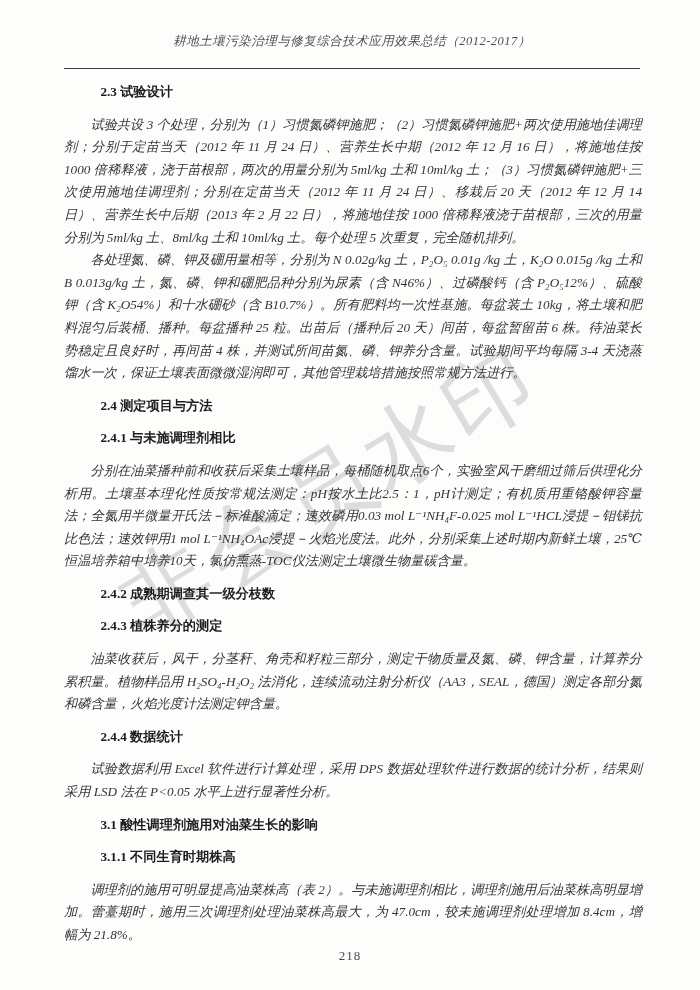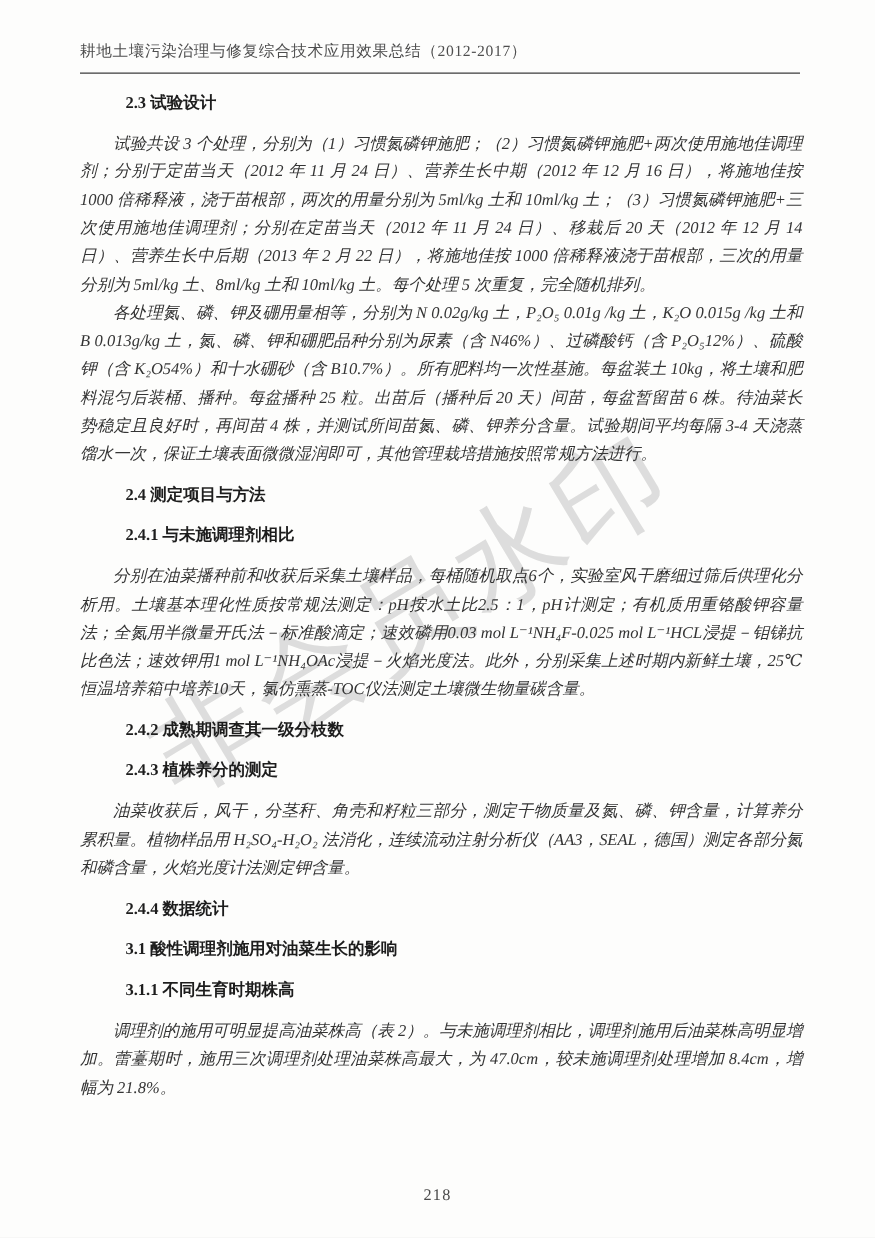--- a/index.html
+++ b/index.html
@@ -29,23 +29,24 @@
     transform-origin: 0 50%;
     z-index: 0;
     pointer-events: none;
     font-family: "Liberation Sans", "DejaVu Sans", sans-serif;
   }
   .header {
     position: relative;
     z-index: 1;
     margin: 0 60px 0 64px;
     padding-top: 33px;
-    padding-bottom: 8px;
+    padding-bottom: 18px;
     border-bottom: 1.6px solid #3c3c3c;
-    text-align: left;
+    text-align: center;
+    font-style: italic;
   }
   .header-title {
     font-size: 12.5px;
     color: #4e4e4e;
     letter-spacing: 0.5px;
   }
   .body-text {
     position: relative;
     z-index: 1;
     margin: 12px 58px 0 64px;
@@ -92,20 +93,21 @@
     <p class="blk-heading">2.3 试验设计</p>
     <p class="blk-para">试验共设 3 个处理，分别为（1）习惯氮磷钾施肥；（2）习惯氮磷钾施肥+两次使用施地佳调理剂；分别于定苗当天（2012 年 11 月 24 日）、营养生长中期（2012 年 12 月 16 日），将施地佳按 1000 倍稀释液，浇于苗根部，两次的用量分别为 5ml/kg 土和 10ml/kg 土；（3）习惯氮磷钾施肥+三次使用施地佳调理剂；分别在定苗当天（2012 年 11 月 24 日）、移栽后 20 天（2012 年 12 月 14 日）、营养生长中后期（2013 年 2 月 22 日），将施地佳按 1000 倍稀释液浇于苗根部，三次的用量分别为 5ml/kg 土、8ml/kg 土和 10ml/kg 土。每个处理 5 次重复，完全随机排列。</p>
     <p class="blk-para">各处理氮、磷、钾及硼用量相等，分别为 N 0.02g/kg 土，P₂O₅ 0.01g /kg 土，K₂O 0.015g /kg 土和 B 0.013g/kg 土，氮、磷、钾和硼肥品种分别为尿素（含 N46%）、过磷酸钙（含 P₂O₅12%）、硫酸钾（含 K₂O54%）和十水硼砂（含 B10.7%）。所有肥料均一次性基施。每盆装土 10kg，将土壤和肥料混匀后装桶、播种。每盆播种 25 粒。出苗后（播种后 20 天）间苗，每盆暂留苗 6 株。待油菜长势稳定且良好时，再间苗 4 株，并测试所间苗氮、磷、钾养分含量。试验期间平均每隔 3-4 天浇蒸馏水一次，保证土壤表面微微湿润即可，其他管理栽培措施按照常规方法进行。</p>
     <p class="blk-heading">2.4 测定项目与方法</p>
     <p class="blk-heading">2.4.1 与未施调理剂相比</p>
     <p class="blk-para">分别在油菜播种前和收获后采集土壤样品，每桶随机取点6个，实验室风干磨细过筛后供理化分析用。土壤基本理化性质按常规法测定：pH按水土比2.5：1，pH计测定；有机质用重铬酸钾容量法；全氮用半微量开氏法－标准酸滴定；速效磷用0.03 mol L⁻¹NH₄F-0.025 mol L⁻¹HCL浸提－钼锑抗比色法；速效钾用1 mol L⁻¹NH₄OAc浸提－火焰光度法。此外，分别采集上述时期内新鲜土壤，25℃恒温培养箱中培养10天，氯仿熏蒸-TOC仪法测定土壤微生物量碳含量。</p>
     <p class="blk-heading">2.4.2 成熟期调查其一级分枝数</p>
     <p class="blk-heading">2.4.3 植株养分的测定</p>
     <p class="blk-para">油菜收获后，风干，分茎秆、角壳和籽粒三部分，测定干物质量及氮、磷、钾含量，计算养分累积量。植物样品用 H₂SO₄-H₂O₂ 法消化，连续流动注射分析仪（AA3，SEAL，德国）测定各部分氮和磷含量，火焰光度计法测定钾含量。</p>
     <p class="blk-heading">2.4.4 数据统计</p>
+    <p class="blk-para">试验数据利用 Excel 软件进行计算处理，采用 DPS 数据处理软件进行数据的统计分析，结果则采用 LSD 法在 P&lt;0.05 水平上进行显著性分析。</p>
     <p class="blk-heading">3.1 酸性调理剂施用对油菜生长的影响</p>
     <p class="blk-heading">3.1.1 不同生育时期株高</p>
     <p class="blk-para">调理剂的施用可明显提高油菜株高（表 2）。与未施调理剂相比，调理剂施用后油菜株高明显增加。蕾薹期时，施用三次调理剂处理油菜株高最大，为 47.0cm，较未施调理剂处理增加 8.4cm，增幅为 21.8%。</p>
   </div>
 
   <div class="footer">218</div>
 
 </div>
 
 </body></html>

